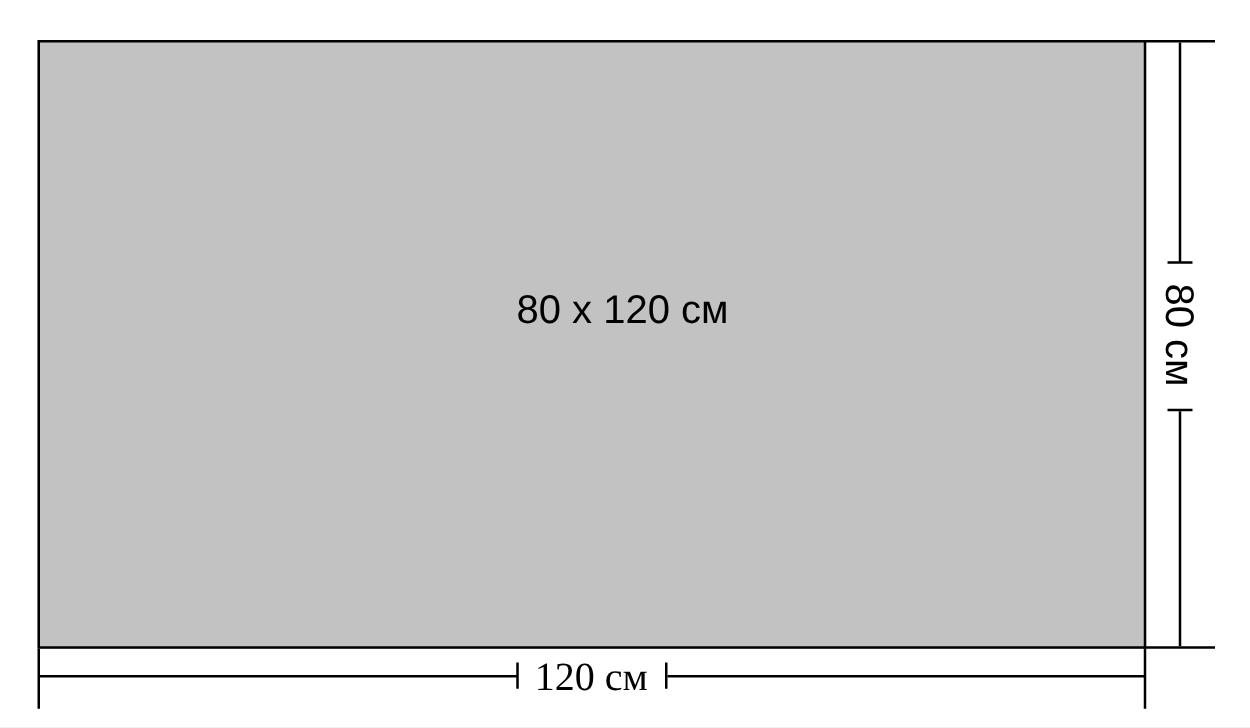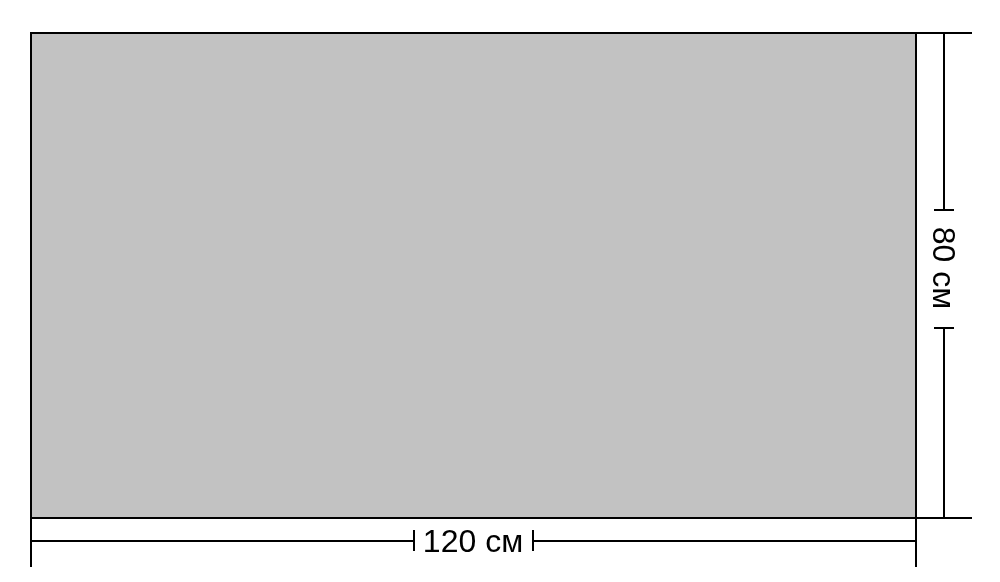--- a/index.html
+++ b/index.html
@@ -43,31 +43,32 @@
     transform:translate(-50%,-50%) rotate(90deg);
   }
 </style>
 </head>
 <body>
 
 <div class="canvas">
 
   <div class="rect"></div>
 
+  <div class="label" style="left:498px; top:247px;">80 x 120 см</div>
 
   <div class="line" style="left:915px; top:32px;  width:57px; height:2px;"></div>
   <div class="line" style="left:915px; top:517px; width:57px; height:2px;"></div>
   <div class="line" style="left:30px;  top:519px; width:2px;  height:48px;"></div>
   <div class="line" style="left:915px; top:519px; width:2px;  height:48px;"></div>
 
   <div class="line" style="left:943px; top:34px;  width:2px;  height:176px;"></div>
   <div class="line" style="left:934px; top:209px; width:20px; height:2px;"></div>
   <div class="label rot" style="left:944px; top:268px;">80 см</div>
   <div class="line" style="left:934px; top:327px; width:20px; height:2px;"></div>
   <div class="line" style="left:943px; top:329px; width:2px;  height:188px;"></div>
 
   <div class="line" style="left:32px;  top:540px; width:382px; height:2px;"></div>
   <div class="line" style="left:413px; top:530px; width:2px;   height:21px;"></div>
-  <div class="label" style="left:473px; top:541px;">120 см</div>
+  <div class="label" style="left:473px; top:541px;font-family:Liberation Serif, serif;">120 см</div>
   <div class="line" style="left:532px; top:530px; width:2px;   height:21px;"></div>
   <div class="line" style="left:534px; top:540px; width:382px; height:2px;"></div>
 
 </div>
 
 </body></html>

